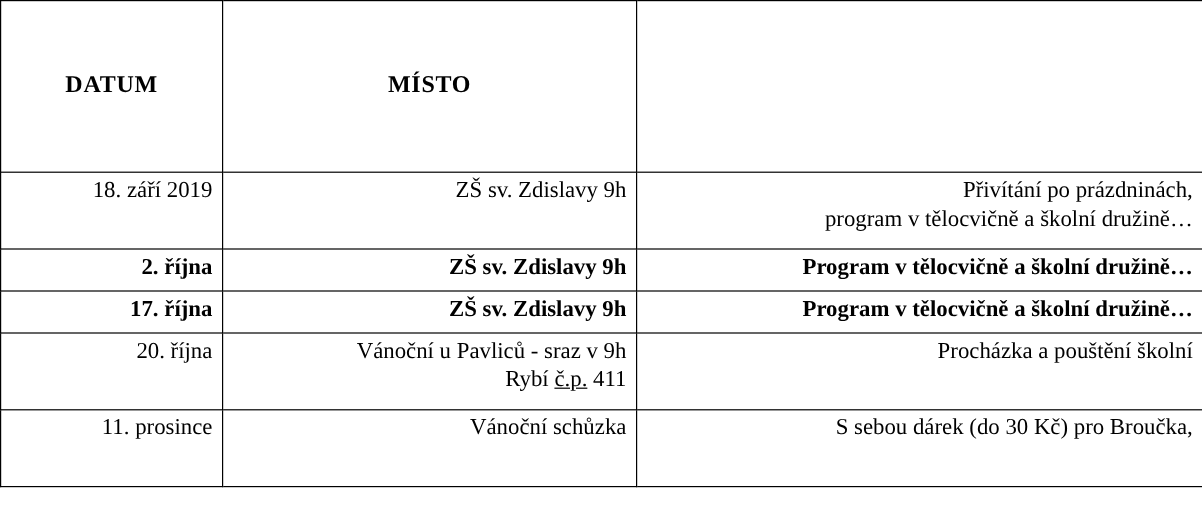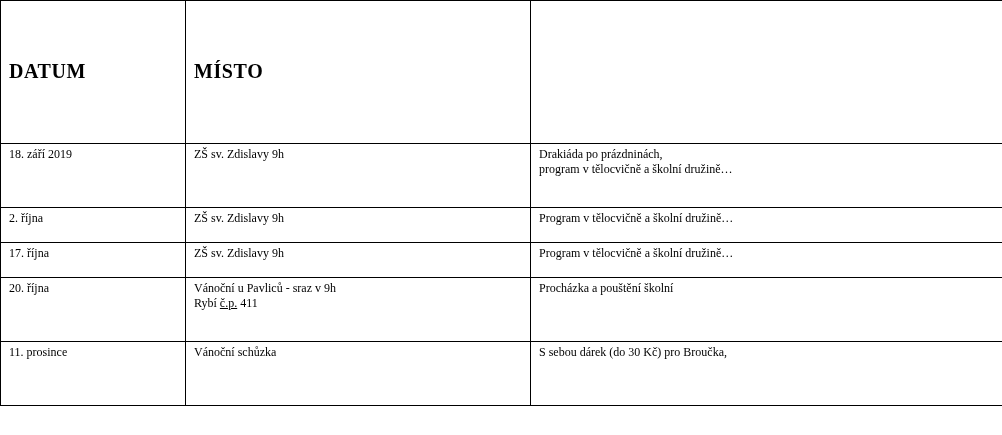--- a/index.html
+++ b/index.html
@@ -17,45 +17,46 @@
   .schedule-table {
     border-collapse: collapse;
     table-layout: fixed;
     width: 1002px;
   }
   .schedule-table td,
   .schedule-table th {
     border: 1px solid #000000;
     vertical-align: top;
     padding: 3px 8px 4px 8px;
-    font-size: 12px;
+    font-size: 19px;
     line-height: 1.28;
     font-weight: normal;
-    text-align: left;
+    text-align: right;
   }
   col.col-date { width: 185px; }
   col.col-place { width: 345px; }
   col.col-note { width: 472px; }
 
   
   .header-row td {
     height: 135px;
     vertical-align: middle;
+    text-align: center;
     font-weight: bold;
     font-size: 20px;
     letter-spacing: 0.6px;
     margin-left: 25px;
   }
   .header-row td.empty-head {
     font-weight: normal;
   }
 
   
   .row-tall td { height: 56px; }
-  .row-short td { height: 27px; }
+  .row-short td { height: 27px; font-weight: bold; }
 
   .cell-line { display: block; white-space: nowrap; }
   .underline-dotted {
     text-decoration: underline;
   }
 </style>
 </head>
 <body>
 
 <table class="schedule-table">
@@ -70,21 +71,21 @@
       <td>MÍSTO</td>
       <td class="empty-head"></td>
     </tr>
 
     <tr class="row-tall">
       <td>18. září 2019</td>
       <td>
         <span class="cell-line">ZŠ sv. Zdislavy 9h</span>
       </td>
       <td>
-        <span class="cell-line">Drakiáda po prázdninách,</span>
+        <span class="cell-line">Přivítání po prázdninách,</span>
         <span class="cell-line">program v tělocvičně a školní družině…</span>
       </td>
     </tr>
 
     <tr class="row-short">
       <td>2. října</td>
       <td>
         <span class="cell-line">ZŠ sv. Zdislavy 9h</span>
       </td>
       <td>

